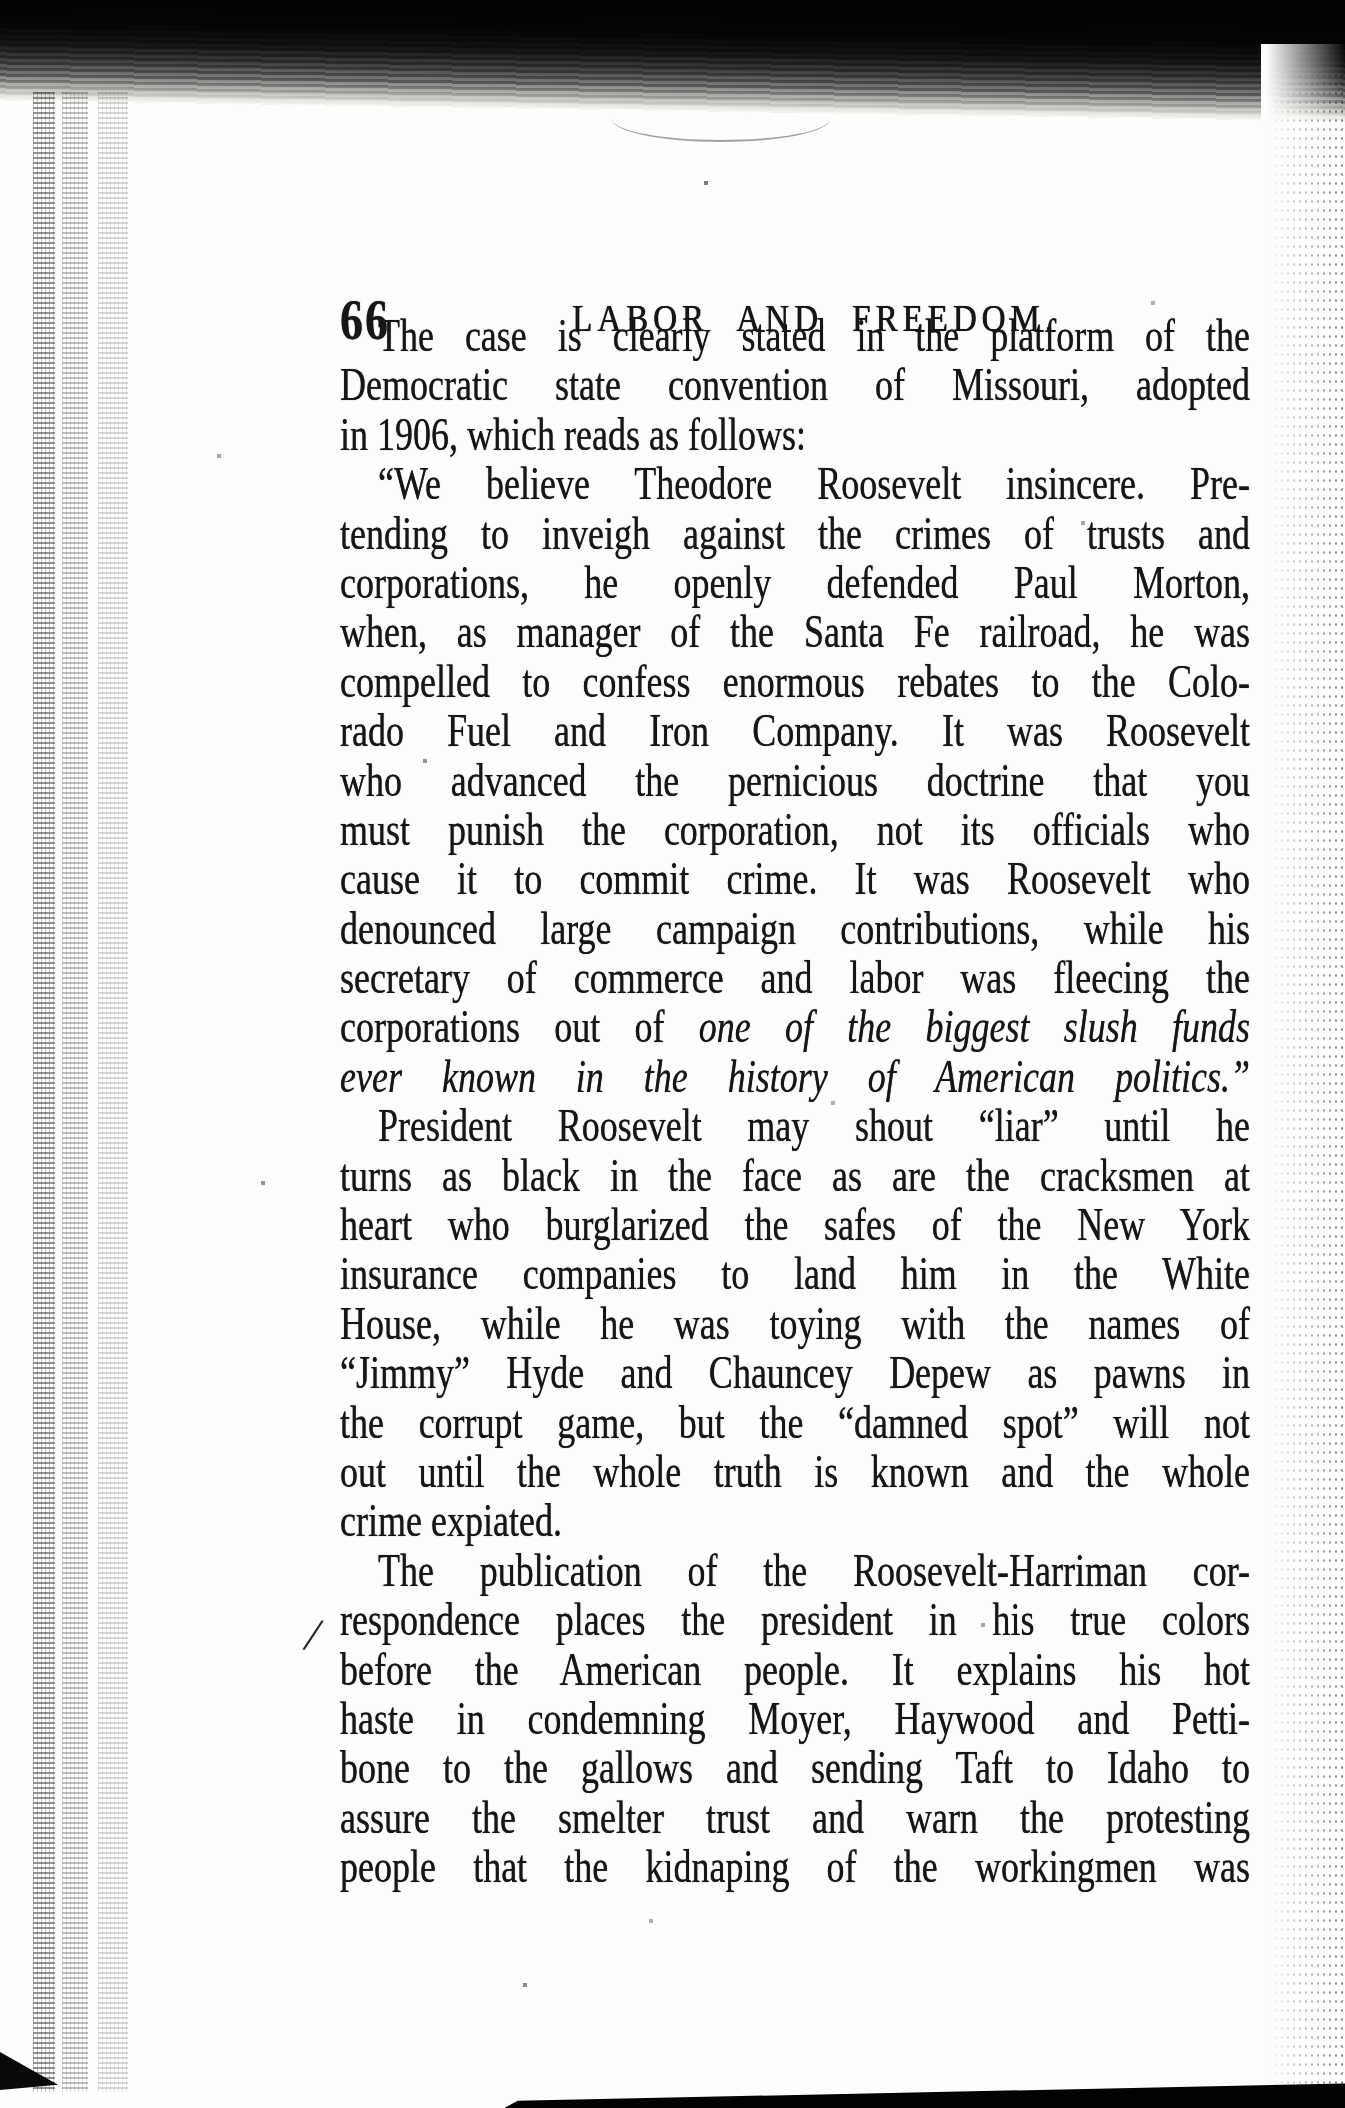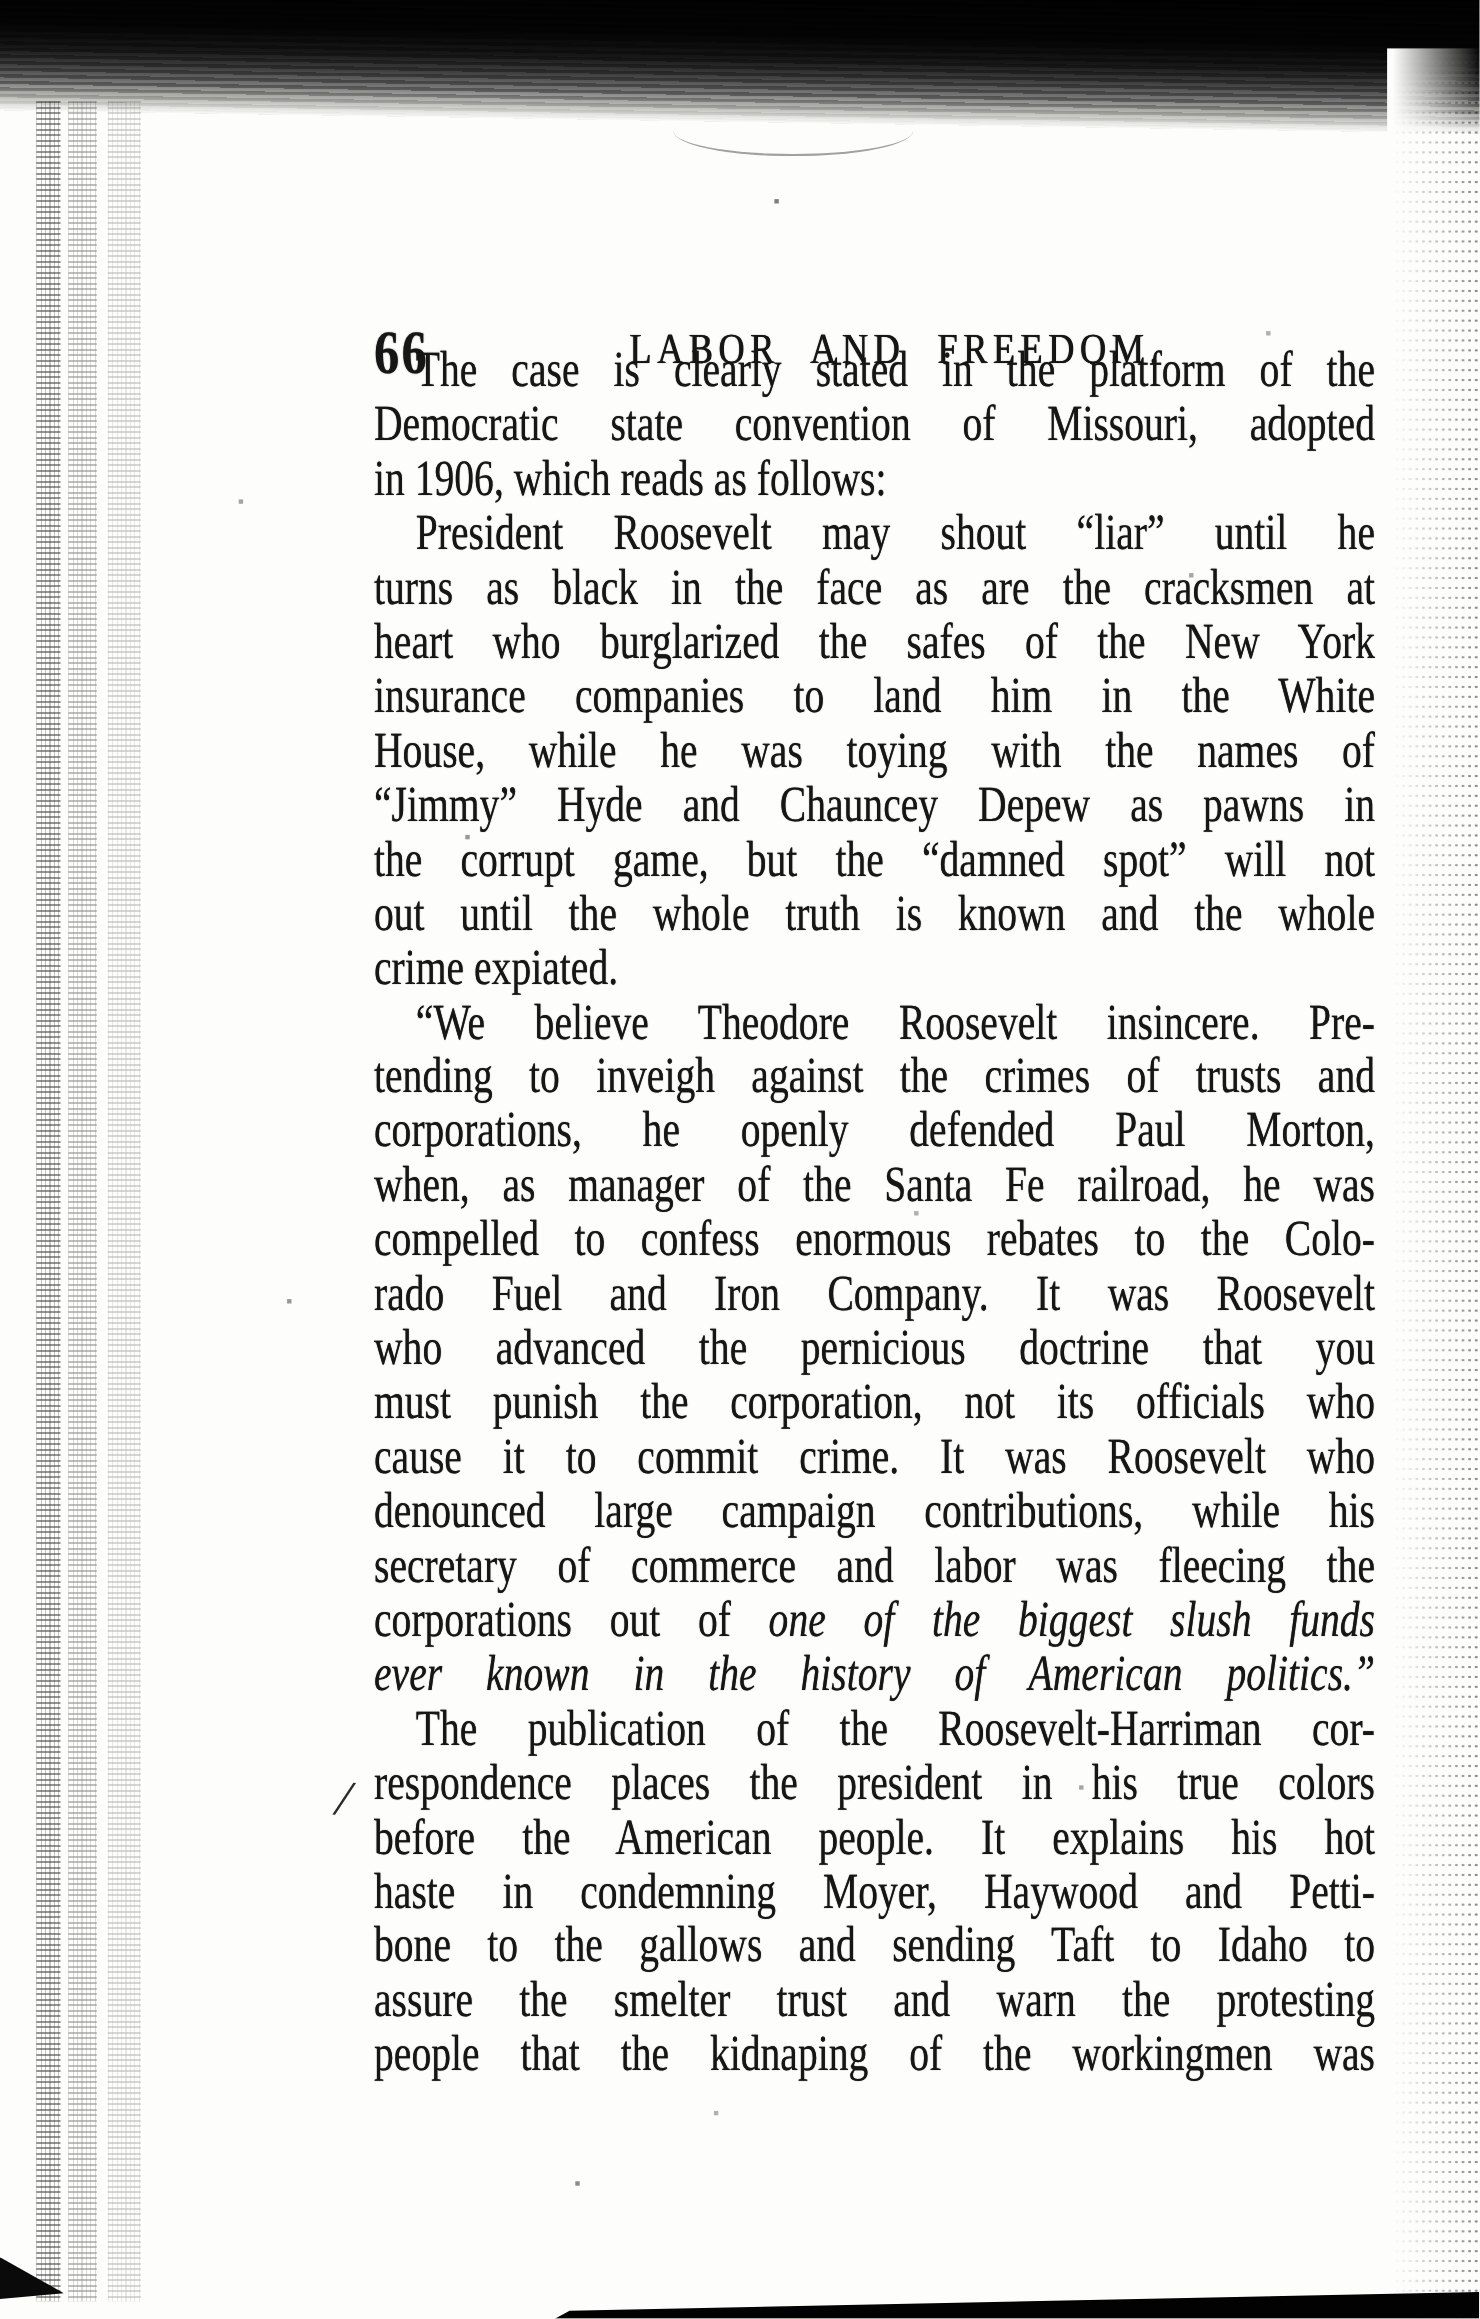--- a/index.html
+++ b/index.html
@@ -103,46 +103,46 @@
 <div class="page-num">66</div>
 <div class="running-title">LABOR AND FREEDOM.</div>
 
 <main id="body-text">
     <div class="para">
       <div class="line indent"><span>The case is clearly stated in the platform of the</span></div>
       <div class="line"><span>Democratic state convention of Missouri, adopted</span></div>
       <div class="line last"><span>in 1906, which reads as follows:</span></div>
     </div>
     <div class="para">
-      <div class="line indent"><span>President Roosevelt may shout “liar” until he</span></div>
-      <div class="line"><span>turns as black in the face as are the cracksmen at</span></div>
-      <div class="line"><span>heart who burglarized the safes of the New York</span></div>
-      <div class="line"><span>insurance companies to land him in the White</span></div>
-      <div class="line"><span>House, while he was toying with the names of</span></div>
-      <div class="line"><span>“Jimmy” Hyde and Chauncey Depew as pawns in</span></div>
-      <div class="line"><span>the corrupt game, but the “damned spot” will not</span></div>
-      <div class="line"><span>out until the whole truth is known and the whole</span></div>
-      <div class="line last"><span>crime expiated.</span></div>
-    </div>
-    <div class="para">
       <div class="line indent"><span>“We believe Theodore Roosevelt insincere. Pre-</span></div>
       <div class="line"><span>tending to inveigh against the crimes of trusts and</span></div>
       <div class="line"><span>corporations, he openly defended Paul Morton,</span></div>
       <div class="line"><span>when, as manager of the Santa Fe railroad, he was</span></div>
       <div class="line"><span>compelled to confess enormous rebates to the Colo-</span></div>
       <div class="line"><span>rado Fuel and Iron Company. It was Roosevelt</span></div>
       <div class="line"><span>who advanced the pernicious doctrine that you</span></div>
       <div class="line"><span>must punish the corporation, not its officials who</span></div>
       <div class="line"><span>cause it to commit crime. It was Roosevelt who</span></div>
       <div class="line"><span>denounced large campaign contributions, while his</span></div>
       <div class="line"><span>secretary of commerce and labor was fleecing the</span></div>
       <div class="line"><span>corporations out of </span><i>one of the biggest slush funds</i></div>
       <div class="line"><i>ever known in the history of American politics.”</i></div>
     </div>
     <div class="para">
+      <div class="line indent"><span>President Roosevelt may shout “liar” until he</span></div>
+      <div class="line"><span>turns as black in the face as are the cracksmen at</span></div>
+      <div class="line"><span>heart who burglarized the safes of the New York</span></div>
+      <div class="line"><span>insurance companies to land him in the White</span></div>
+      <div class="line"><span>House, while he was toying with the names of</span></div>
+      <div class="line"><span>“Jimmy” Hyde and Chauncey Depew as pawns in</span></div>
+      <div class="line"><span>the corrupt game, but the “damned spot” will not</span></div>
+      <div class="line"><span>out until the whole truth is known and the whole</span></div>
+      <div class="line last"><span>crime expiated.</span></div>
+    </div>
+    <div class="para">
       <div class="line indent"><span>The publication of the Roosevelt-Harriman cor-</span></div>
       <div class="line"><span>respondence places the president in his true colors</span></div>
       <div class="line"><span>before the American people. It explains his hot</span></div>
       <div class="line"><span>haste in condemning Moyer, Haywood and Petti-</span></div>
       <div class="line"><span>bone to the gallows and sending Taft to Idaho to</span></div>
       <div class="line"><span>assure the smelter trust and warn the protesting</span></div>
       <div class="line"><span>people that the kidnaping of the workingmen was</span></div>
     </div>
   </main>
 

